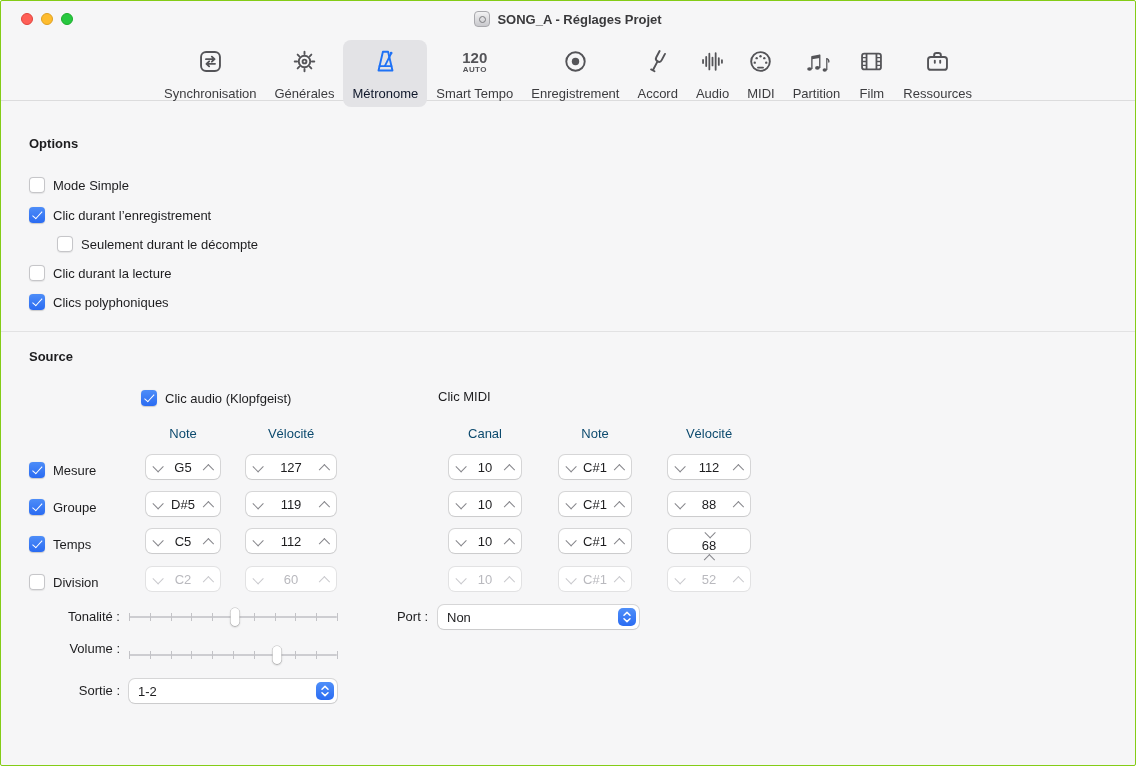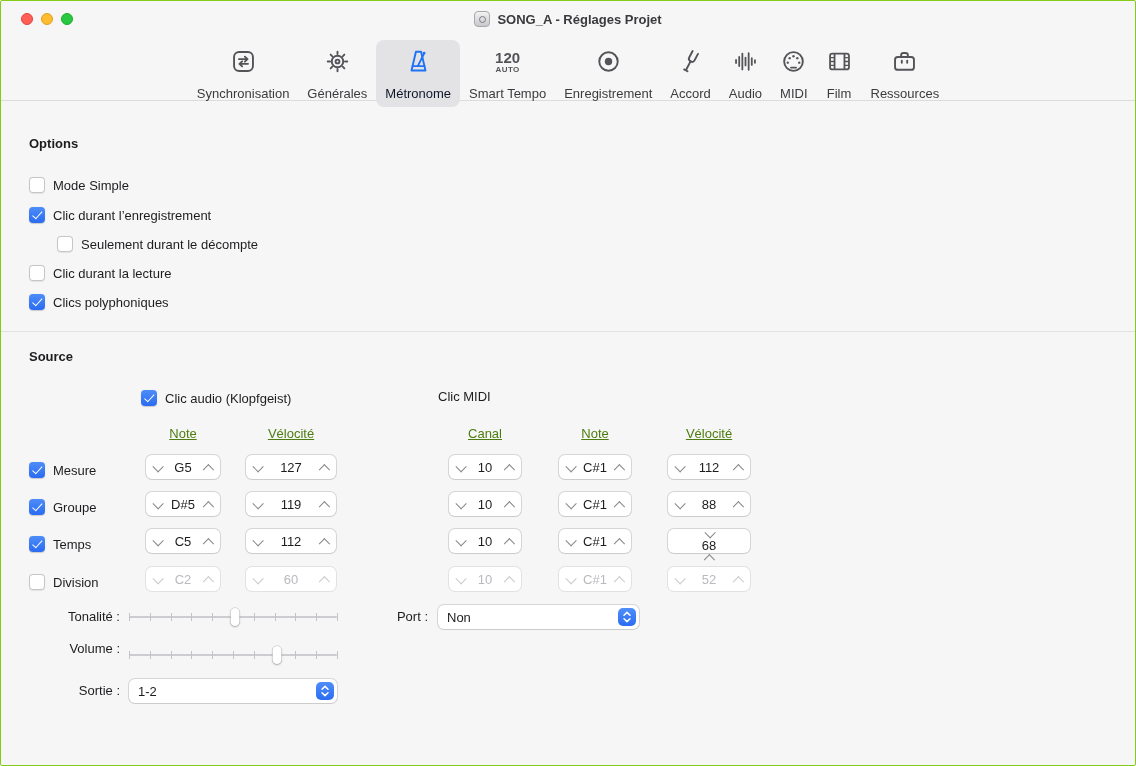--- a/index.html
+++ b/index.html
@@ -38,21 +38,21 @@
   .divider { position:absolute; left:0; width:100%; height:1px; background:#e2e2e3; }
   .row { position:absolute; display:flex; align-items:center; gap:8px; height:18px; }
   .lbl { font-size:13px; color:#1d1d1f; white-space:nowrap; }
   
   .checkbox { width:16px; height:16px; border-radius:4px; background:#fff; flex:0 0 auto;
     box-shadow: inset 0 0 0 1px #c6c6c9, 0 .5px 1px rgba(0,0,0,.08); }
   .checkbox.checked { background:linear-gradient(#4d8df8,#2a6bf2); box-shadow:0 .5px 1px rgba(0,0,0,.18); }
   .checkbox.checked::after { content:""; display:block; width:4px; height:8.5px;
     border-right:1.8px solid #fff; border-bottom:1.8px solid #fff; transform:rotate(42deg); margin:1.5px 0 0 5.5px; }
   
-  .col-head { position:absolute; height:18px; font-size:13px; color:#4d7c0f; text-align:center; line-height:18px;text-decoration:underline; }
+  .col-head { position:absolute; height:18px; font-size:13px; color:#0c4a6e; text-align:center; line-height:18px; }
   
   .stepper { position:absolute; height:24px; background:#fff; border-radius:6px;
     box-shadow: 0 0 0 1px rgba(0,0,0,.13), 0 1px 1px rgba(0,0,0,.05);
     display:flex; align-items:center; justify-content:space-between; padding:0 7px;
     font-size:13px; color:#1d1d1f; }
   .stepper .val { flex:1; text-align:center; }
   .chev { width:9px; height:9px; position:relative; flex:0 0 auto; }
   .chev::before { content:""; position:absolute; left:1px; width:6.5px; height:6.5px;
     border-left:1.6px solid #85858a; border-bottom:1.6px solid #85858a; }
   .chev.down::before { transform:rotate(-45deg); top:0; }
@@ -185,20 +185,36 @@
               <circle cx="12" cy="7.3" r="1.05"></circle>
               <circle cx="15.4" cy="9" r="1.05"></circle>
               <circle cx="17.1" cy="13" r="1.05"></circle>
             </g>
             <path d="M9.7 17.4h4.6" stroke="#545458" stroke-width="1.5" stroke-linecap="round"></path>
           </svg>
       </div>
       <div class="tab-label">MIDI</div>
     </div>
 
+    <div class="tab">
+      <div class="tab-icon">
+        <svg width="27" height="27" viewBox="0 0 24 24">
+            <g fill="#545458" stroke="none">
+              <ellipse cx="5.8" cy="18.7" rx="2.1" ry="1.6"></ellipse>
+              <ellipse cx="12.8" cy="17.7" rx="2.1" ry="1.6"></ellipse>
+              <path d="M7.9 18.7V7l7.1-1.2v3L7.9 10z"></path>
+              <path d="M7.3 18.7h1.2V7.4H7.3zM14.3 17.7h1.2V6.1h-1.2z"></path>
+              <ellipse cx="19.3" cy="19.6" rx="1.9" ry="1.5"></ellipse>
+              <path d="M20.6 19.6h1.1V9.3h-1.1z"></path>
+            </g>
+            <path d="M21.2 9.4c1.4.5 2 1.5 1.7 3" fill="none" stroke="#545458" stroke-width="1.2" stroke-linecap="round"></path>
+          </svg>
+      </div>
+      <div class="tab-label">Partition</div>
+    </div>
 
     <div class="tab">
       <div class="tab-icon">
         <svg width="27" height="27" viewBox="0 0 24 24">
             <g fill="none" stroke="#545458" stroke-width="1.6">
               <rect x="3.6" y="5" width="16.8" height="14" rx="2"></rect>
               <path d="M7.6 5v14M16.4 5v14"></path>
               <path d="M3.6 8.5h4M3.6 12h4M3.6 15.5h4M16.4 8.5h4M16.4 12h4M16.4 15.5h4" stroke-width="1.2"></path>
             </g>
           </svg>

